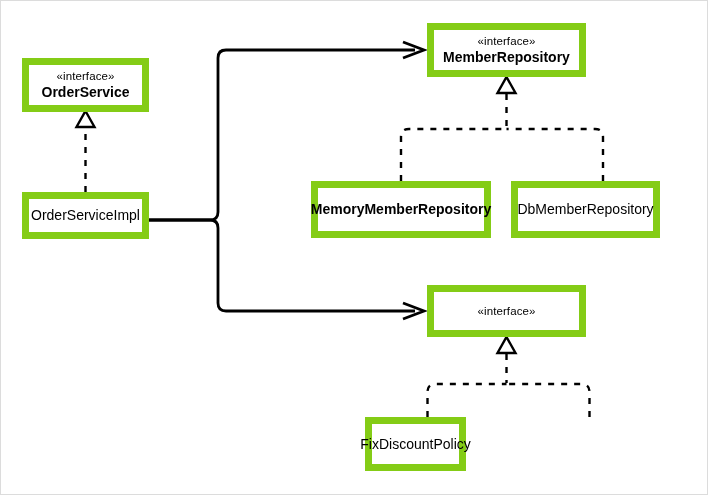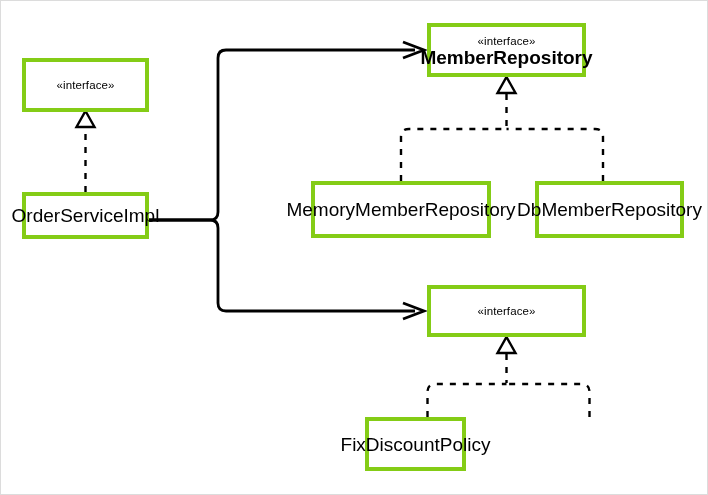--- a/index.html
+++ b/index.html
@@ -23,36 +23,36 @@
     position: absolute;
     left: 0;
     top: 0;
     width: 708px;
     height: 495px;
   }
   .uml-box {
     position: absolute;
     box-sizing: border-box;
     background: #ffffff;
-    border: 4px solid #84cc16;
+    border: 7px solid #84cc16;
     display: flex;
     flex-direction: column;
     align-items: center;
     justify-content: center;
     text-align: center;
     z-index: 3;
   }
   .stereotype {
     font-size: 11.5px;
     color: #000000;
     line-height: 15px;
     letter-spacing: 0.1px;
   }
   .cls-name {
-    font-size: 19px;
+    font-size: 14px;
     line-height: 17px;
     color: #000000;
   }
   .cls-name.bold {
     font-weight: bold;
   }
 </style>
 </head>
 <body>
 
@@ -94,36 +94,37 @@
     <g>
       <polygon points="505.5,336 514.5,352 496.5,352" fill="#ffffff" stroke="#000000" stroke-width="2.4" stroke-linejoin="miter"></polygon>
       <line x1="505.5" y1="353" x2="505.5" y2="382" stroke="#000000" stroke-width="2.4" stroke-dasharray="6,7"></line>
       <path d="M 426.5 416 L 426.5 391 Q 426.5 383 434.5 383 L 505.5 383" fill="none" stroke="#000000" stroke-width="2.4" stroke-dasharray="6,7"></path>
       <path d="M 588.5 416 L 588.5 391 Q 588.5 383 580.5 383 L 505.5 383" fill="none" stroke="#000000" stroke-width="2.4" stroke-dasharray="6,7"></path>
     </g>
   </svg>
 
   <div class="uml-box" style="left:21px; top:57px; width:127px; height:54px;">
     <div class="stereotype">«interface»</div>
+    <div class="cls-name bold">OrderService</div>
   </div>
 
   <div class="uml-box" style="left:21px; top:191px; width:127px; height:47px;">
     <div class="cls-name">OrderServiceImpl</div>
   </div>
 
   <div class="uml-box" style="left:426px; top:22px; width:159px; height:54px;">
     <div class="stereotype">«interface»</div>
     <div class="cls-name bold">MemberRepository</div>
   </div>
 
-  <div class="uml-box" style="left:310px; top:180px; width:180px; height:57px;">
+  <div class="uml-box" style="left:310px; top:180px; width:180px; height:57px;font-weight:bold;">
     <div class="cls-name">MemoryMemberRepository</div>
   </div>
 
-  <div class="uml-box" style="left:534px; top:180px; width:149px; height:57px;">
+  <div class="uml-box" style="left:510px; top:180px; width:149px; height:57px;">
     <div class="cls-name">DbMemberRepository</div>
   </div>
 
   <div class="uml-box" style="left:426px; top:284px; width:159px; height:52px;">
     <div class="stereotype">«interface»</div>
   </div>
 
   <div class="uml-box" style="left:364px; top:416px; width:101px; height:54px;">
     <div class="cls-name">FixDiscountPolicy</div>
   </div>

